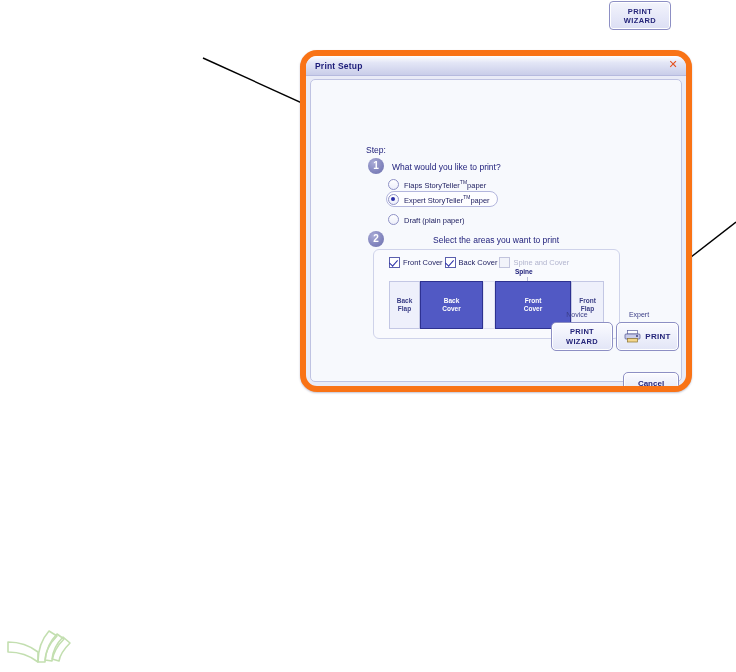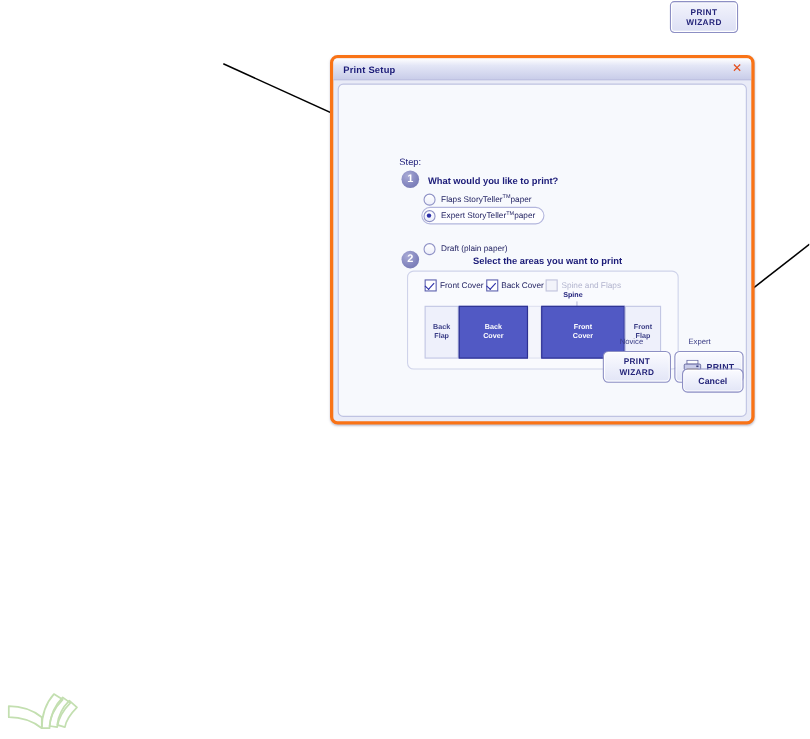--- a/index.html
+++ b/index.html
@@ -20,21 +20,21 @@
     color:#25257a;font-size:7.5px;font-weight:bold;letter-spacing:.4px;line-height:9px;
     text-align:center;
   }
 
   
   #leaders{position:absolute;left:0;top:0;width:736px;height:672px;pointer-events:none;}
 
   
   #dialog{
     position:absolute;left:300px;top:50px;width:380px;height:330px;
-    border:3px solid #f97316;border-radius:7px;
+    border:6px solid #f97316;border-radius:17px;
     background:#e9ebf7;
     box-shadow:0 1px 2px rgba(80,80,120,.35);
     overflow:hidden;
   }
   #titlebar{
     height:19px;width:100%;
     background:linear-gradient(to bottom,#ffffff 0%,#e3e6f6 35%,#c9cde9 100%);
     border-bottom:1px solid #b6bade;
     display:flex;align-items:center;position:relative;
   }
@@ -58,21 +58,21 @@
   }
   .step-badge{
     position:absolute;width:16px;height:16px;border-radius:50%;
     background:radial-gradient(circle at 35% 30%,#a9abd6 0%,#8184bd 60%,#6f72ad 100%);
     color:#ffffff;font-size:10px;font-weight:bold;line-height:16px;text-align:center;
     font-family:"Liberation Sans",sans-serif;
   }
   #badge-1{left:62px;top:102px;}
   #badge-2{left:62px;top:175px;}
   .step-heading{
-    position:absolute;left:86px;color:#1b1b78;font-size:8.5px;font-weight:bold;
+    position:absolute;left:86px;color:#1b1b78;font-size:8.5px;font-weight:normal;
   }
   #heading-1{top:106px;}
   #heading-2{top:179px;padding-left:41px;}
 
   
   .radio-row{
     position:absolute;left:82px;display:flex;align-items:center;height:14px;
     padding:0 6px 0 0;
   }
   .radio-row.selected{
@@ -86,21 +86,21 @@
     position:relative;margin-right:5px;
   }
   .radio.on::after{
     content:"";position:absolute;left:2px;top:2px;width:4px;height:4px;border-radius:50%;
     background:#2b2fa8;
   }
   .radio-label{color:#1c1c5e;font-size:7.5px;white-space:nowrap;}
   .radio-label sup{font-size:5px;vertical-align:super;}
   #radio-1{top:121px;}
   #radio-2{top:135px;}
-  #radio-3{top:166px;}
+  #radio-3{top:156px;}
 
   
   #areas-group{
     position:absolute;left:67px;top:193px;width:245px;height:88px;
     border:1px solid #cfd3ea;border-radius:6px;background:#f9fafe;
   }
   #checkbox-row{
     position:absolute;left:15px;top:7px;display:flex;align-items:center;gap:2px;
   }
   .cb-item{display:flex;align-items:center;}
@@ -161,21 +161,21 @@
   }
   #btn-print-wizard{
     left:245px;top:266px;width:60px;height:27px;
     flex-direction:column;font-size:7.5px;line-height:9.5px;letter-spacing:.3px;
   }
   #btn-print{
     left:310px;top:266px;width:61px;height:27px;
     font-size:8px;letter-spacing:.3px;gap:4px;
   }
   #btn-cancel{
-    left:317px;top:282px;width:54px;height:20px;font-size:8px;
+    left:317px;top:316px;width:54px;height:20px;font-size:8px;
   }
   #printer-icon{width:17px;height:13px;position:relative;flex:0 0 auto;}
 
   
   #book-deco{position:absolute;left:5px;top:624px;width:70px;height:44px;}
 </style>
 </head>
 <body>
 
 <div id="top-wizard">
@@ -225,21 +225,21 @@
       <span class="cb-item">
         <span class="checkbox on"></span>
         <span class="cb-label">Front Cover</span>
       </span>
       <span class="cb-item">
         <span class="checkbox on"></span>
         <span class="cb-label">Back Cover</span>
       </span>
       <span class="cb-item">
         <span class="checkbox disabled"></span>
-        <span class="cb-label disabled">Spine and Flaps</span>
+        <span class="cb-label disabled">Spine and Cover</span>
       </span>
     </div>
 
     <div id="spine-label">Spine</div>
     <div id="spine-tick"></div>
 
     <div id="cover-strip">
       <div class="panel flap" id="panel-back-flap">
         <span><span>Back</span><br><span>Flap</span></span>
       </div>

